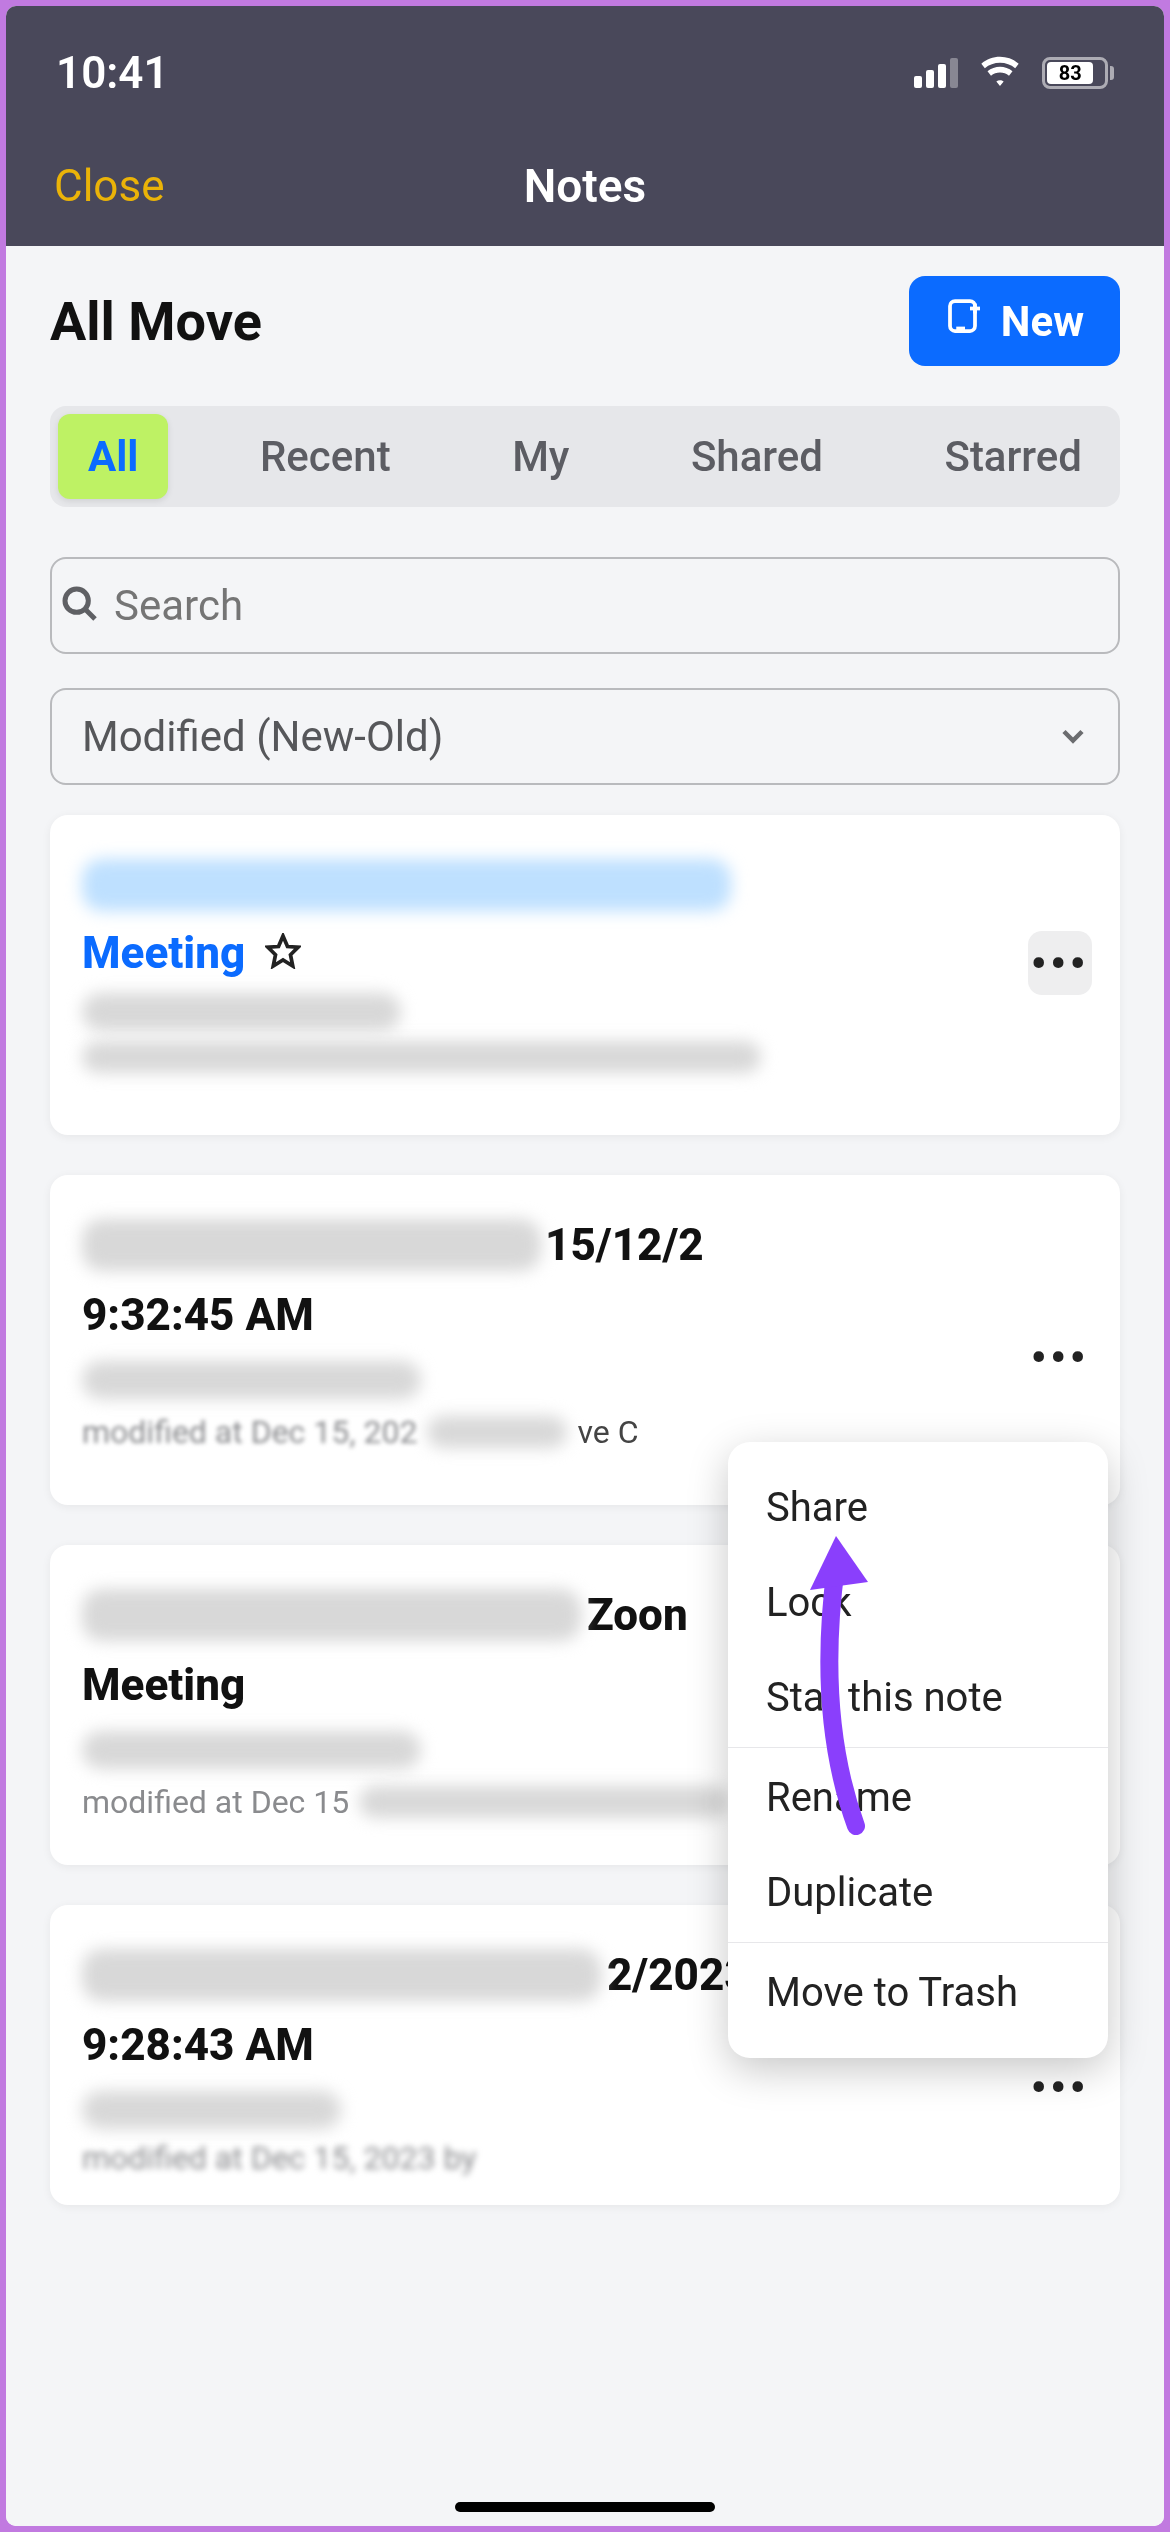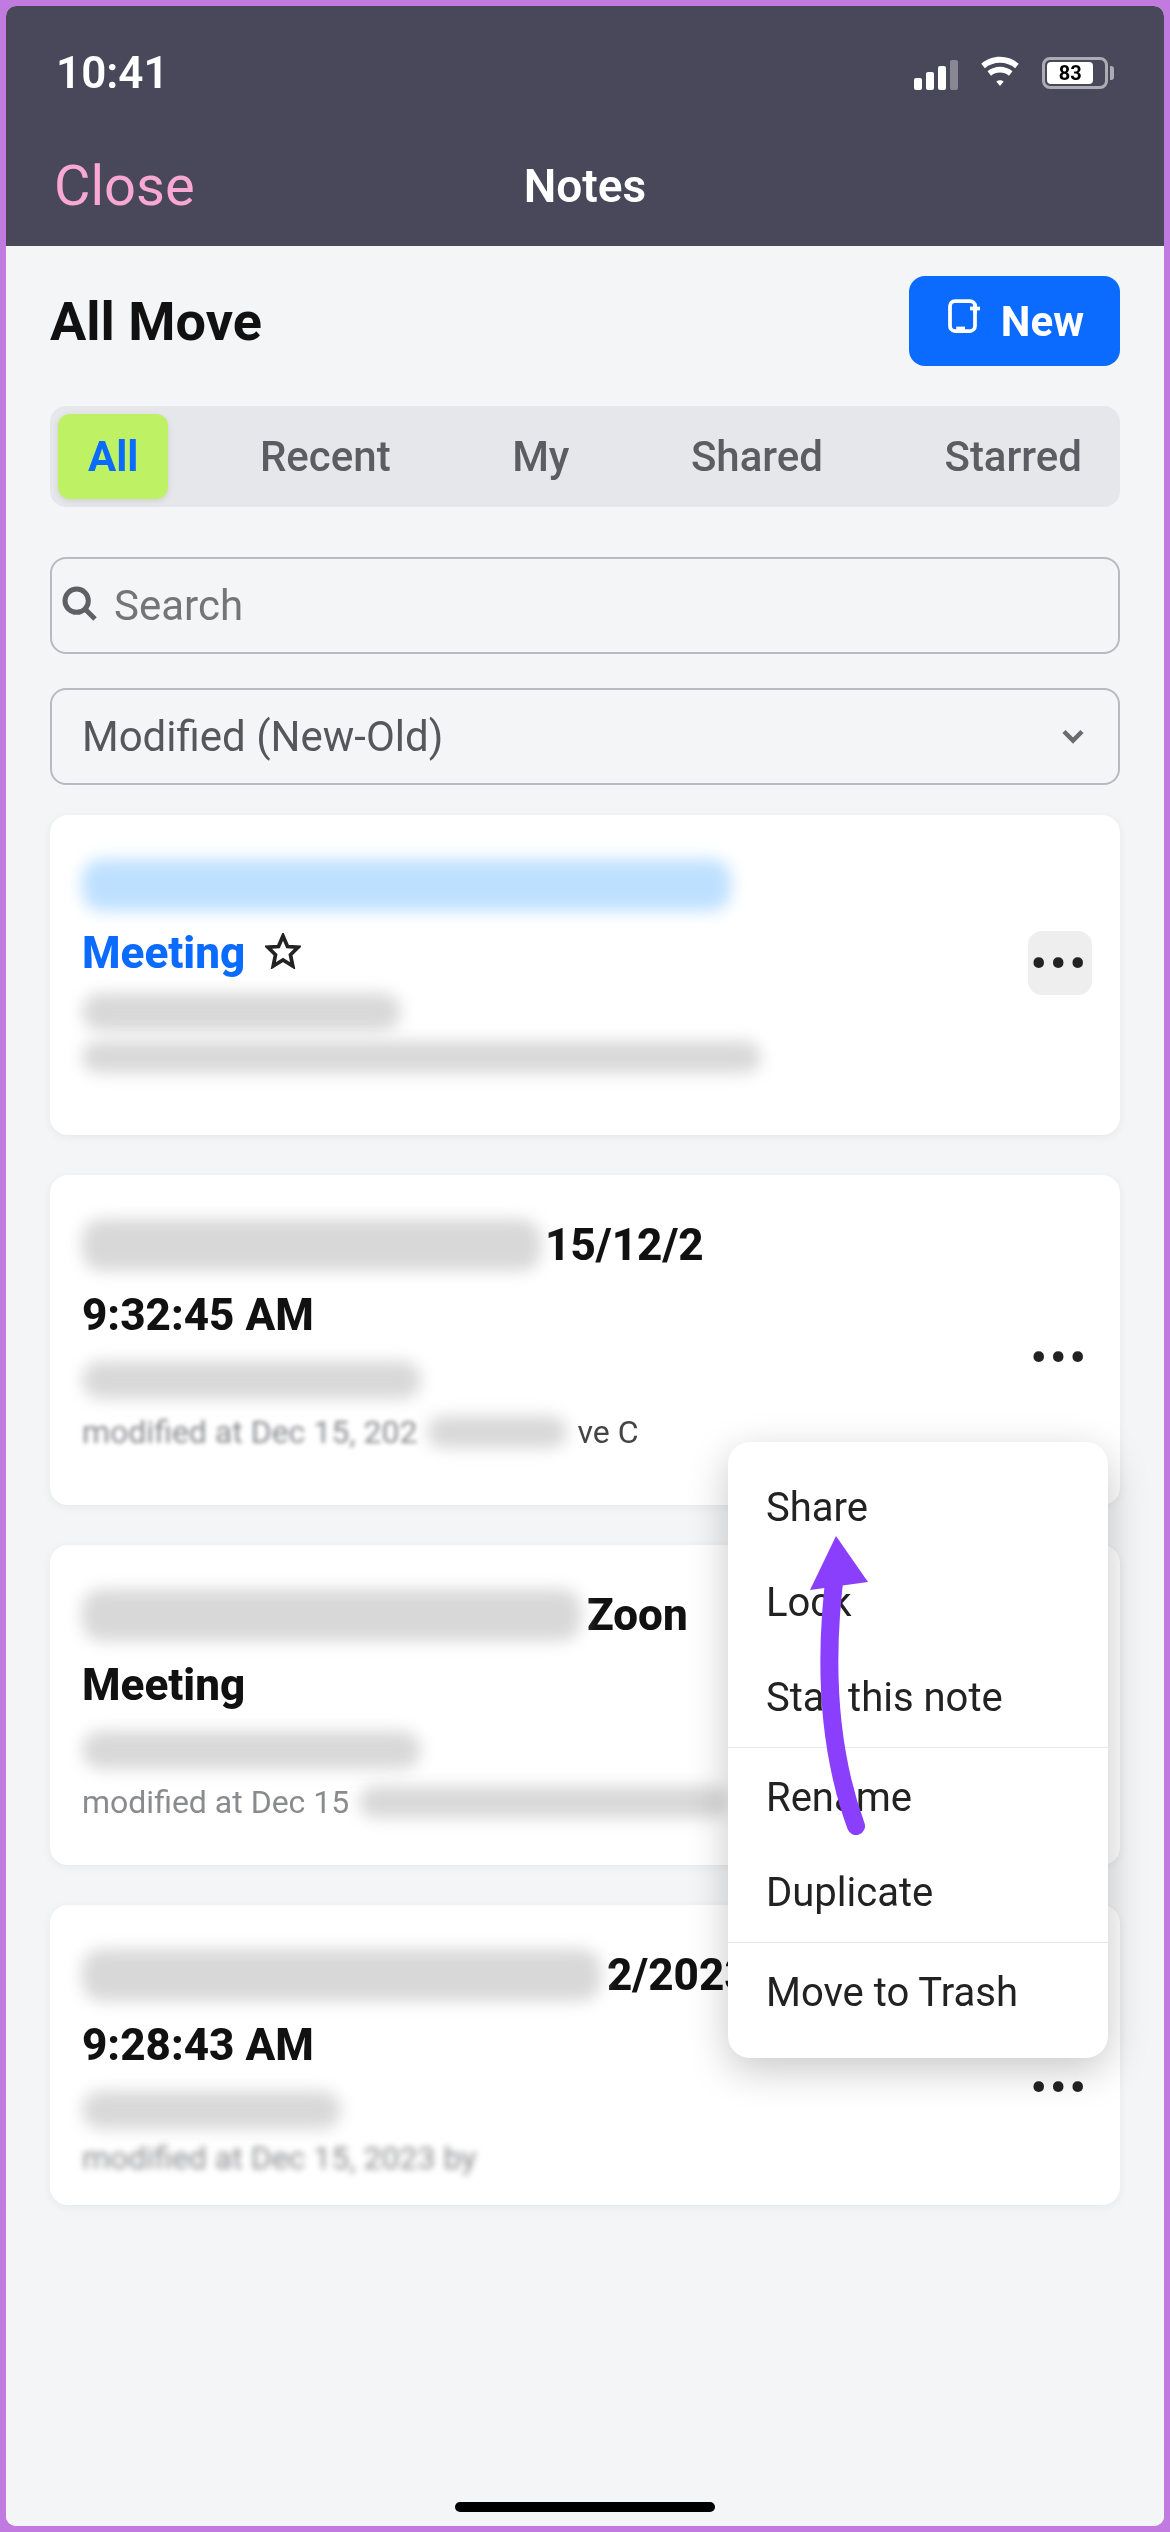--- a/index.html
+++ b/index.html
@@ -4,34 +4,34 @@
 <style>
   * { margin: 0; padding: 0; box-sizing: border-box; font-family: -apple-system, BlinkMacSystemFont, "Segoe UI", Roboto, Helvetica, Arial, sans-serif; }
   html, body { width: 1170px; height: 2532px; }
   body { background: #c17ae0; padding: 6px; }
   .phone { width: 100%; height: 100%; background: #fff; border-radius: 10px; overflow: hidden; display: flex; flex-direction: column; position: relative; }
 
   
   .topbar { background: #49485a; color: #fff; }
   .status { display: flex; justify-content: space-between; align-items: center; padding: 24px 50px 10px 50px; height: 120px; }
   .status .time { font-size: 44px; font-weight: 600; }
-  .status .right { display: flex; gap: 22px; }
+  .status .right { display: flex; align-items: center; gap: 22px; }
   .signal { display: inline-flex; align-items: flex-end; gap: 4px; }
   .signal span { width: 8px; background: #fff; border-radius: 2px; }
   .signal span:nth-child(1){ height: 12px; }
   .signal span:nth-child(2){ height: 18px; }
   .signal span:nth-child(3){ height: 24px; }
   .signal span:nth-child(4){ height: 30px; background: rgba(255,255,255,0.35); }
   .wifi svg { width: 40px; height: 30px; fill:#fff; }
   .battery { display: inline-flex; align-items: center; }
   .battery .body { width: 66px; height: 32px; border: 3px solid rgba(255,255,255,0.55); border-radius: 8px; padding: 2px; display: flex; align-items: center; }
   .battery .fill { background: #fff; height: 100%; width: 83%; border-radius: 4px; display: flex; align-items: center; justify-content: center; color:#000; font-size: 20px; font-weight: 700; }
   .battery .cap { width: 4px; height: 14px; background: rgba(255,255,255,0.55); margin-left: 2px; border-radius: 0 3px 3px 0; }
   .nav { display: flex; align-items: center; justify-content: center; position: relative; height: 120px; }
-  .nav .close { position: absolute; left: 48px; font-size: 56px; font-weight: 400; color:#f9a8d4; }
+  .nav .close { position: absolute; left: 48px; font-size: 44px; font-weight: 400; color:#eab308; }
   .nav .title { font-size: 46px; font-weight: 600; color: #fff; }
 
   
   .content { flex: 1; background: #f4f5f7; padding: 30px 44px 0 44px; overflow: hidden; position: relative; }
   .header-row { display: flex; justify-content: space-between; align-items: center; margin-bottom: 40px; }
   .page-title { font-size: 54px; font-weight: 700; color: #111; }
   .new-btn { background: #0b6bff; color: #fff; border: none; border-radius: 16px; padding: 20px 36px; font-size: 42px; font-weight: 700; display: flex; align-items: center; gap: 16px; }
   .new-btn svg { width: 40px; height: 40px; fill: none; stroke: #fff; stroke-width: 3; }
 
   .tabs { background: #e6e7ea; border-radius: 16px; padding: 8px; display: flex; justify-content: space-between; margin-bottom: 50px; }

